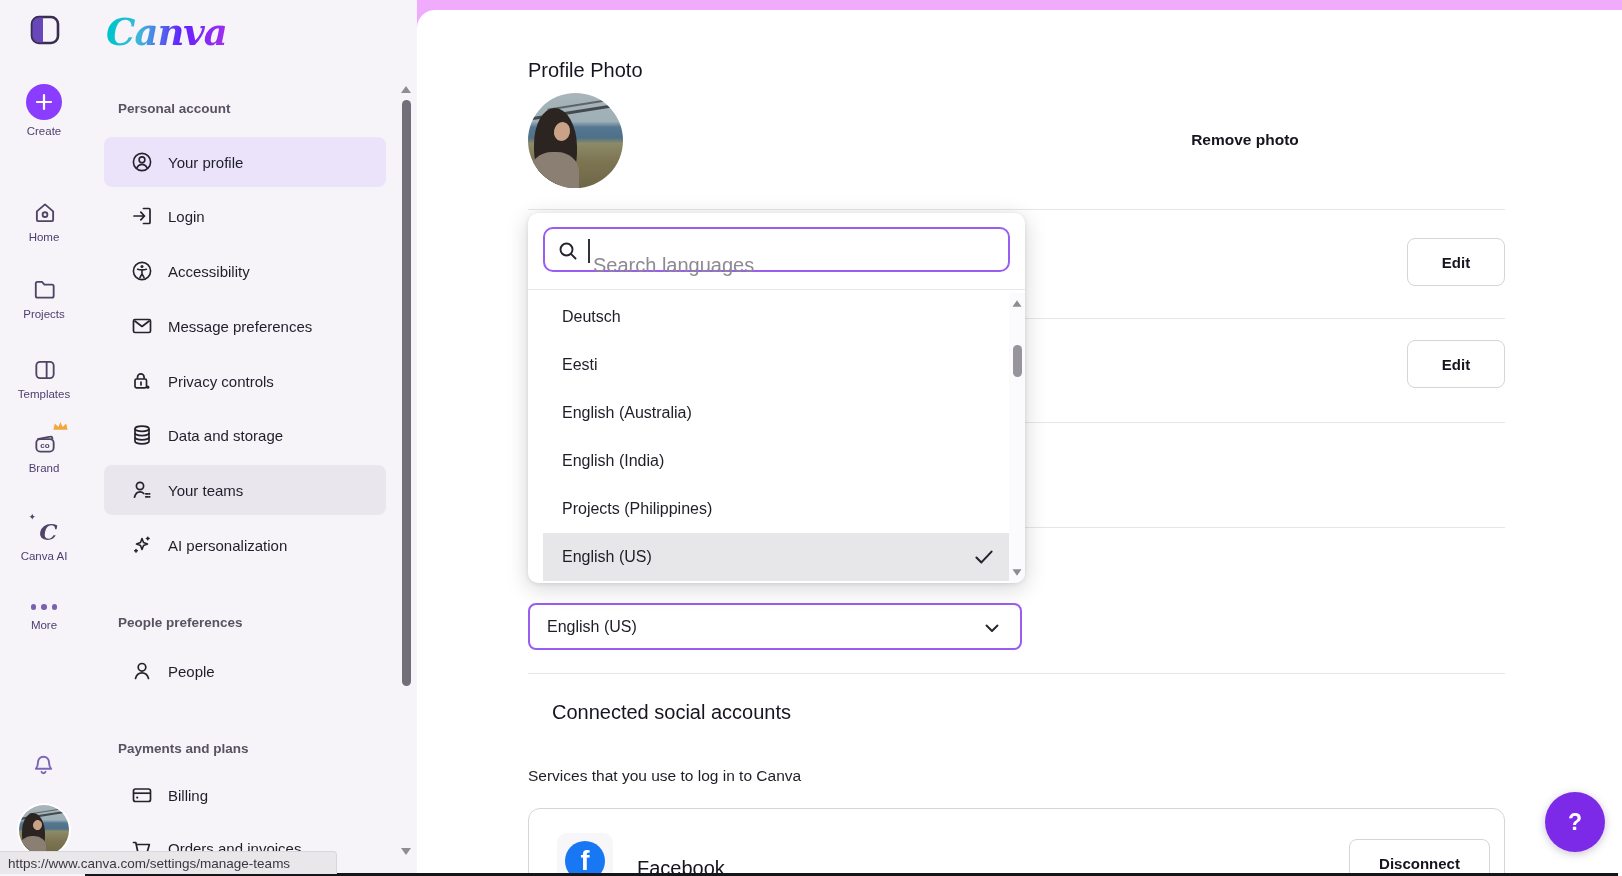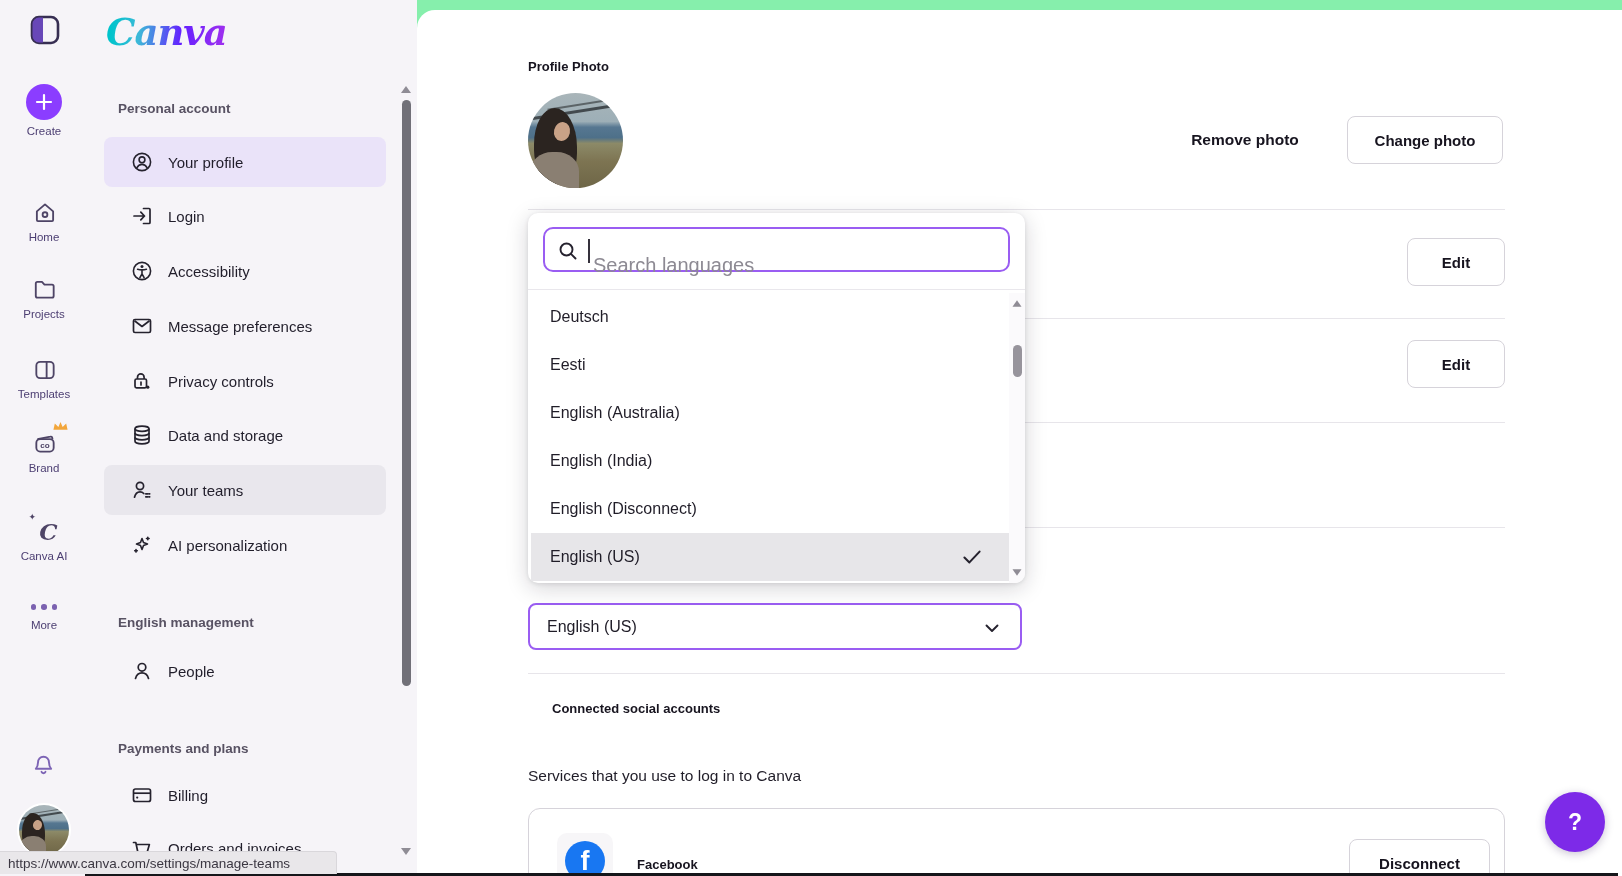--- a/index.html
+++ b/index.html
@@ -1,17 +1,17 @@
 <!DOCTYPE html>
 <html><head>
 <meta charset="utf-8">
 <style>
   html,body{margin:0;padding:0;background:#dcdade;}
   *{box-sizing:border-box;font-family:"Liberation Sans","DejaVu Sans",sans-serif;}
-  .screen{position:relative;width:1622px;height:876px;overflow:hidden;background:#86efac;}
+  .screen{position:relative;width:1622px;height:876px;overflow:hidden;background:#f0abfc;}
 
   
   .side-bg{position:absolute;left:0;top:0;width:417px;height:876px;background:#f6f4f8;}
   .main-card{position:absolute;left:417px;top:10px;width:1205px;height:866px;background:#ffffff;border-top-left-radius:18px;}
 
   
   .toggle{position:absolute;left:30px;top:15px;width:30px;height:30px;cursor:pointer;}
 
   
   .logo{position:absolute;left:106px;top:12px;font-family:"DejaVu Serif",serif;font-style:italic;font-weight:700;
@@ -44,21 +44,21 @@
   .tri-up{width:0;height:0;border-left:5px solid transparent;border-right:5px solid transparent;border-bottom:7px solid #8f8c95;}
   .tri-down{width:0;height:0;border-left:5px solid transparent;border-right:5px solid transparent;border-top:7px solid #8f8c95;}
   .sb-track .tri-up{position:absolute;left:1px;top:2px;}
   .sb-track .tri-down{position:absolute;left:1px;top:764px;}
 
   
   .bell{position:absolute;left:30px;top:752px;}
   .mini-avatar{position:absolute;left:17px;top:803px;width:54px;height:54px;border-radius:50%;overflow:hidden;border:2px solid #fff;z-index:5;}
 
   
-  .h-bold{position:absolute;font-size:13px;font-weight:700;color:#17141f;}
+  .h-bold{position:absolute;font-size:20px;font-weight:400;color:#17141f;}
   .p-text{position:absolute;font-size:15.5px;color:#201d28;}
   .divider{position:absolute;height:1px;background:#e7e5ea;z-index:1;}
 
   .photo-lg{position:absolute;left:528px;top:93px;width:95px;height:95px;border-radius:50%;overflow:hidden;}
 
   
   .photo-art{position:relative;width:100%;height:100%;
      background:linear-gradient(180deg,#a9b5b9 0%,#9dafb7 30%,#567791 36%,#4e7089 47%,#8c8a68 53%,#7d7452 72%,#6e6647 100%);}
   .photo-art .bridge{position:absolute;left:-8%;top:18%;width:120%;height:3.5%;background:#434a4e;transform:rotate(-9deg);}
   .photo-art .bridge2{position:absolute;left:20%;top:9%;width:90%;height:2%;background:#5c6467;transform:rotate(-9deg);}
@@ -72,21 +72,21 @@
 
   
   .panel{position:absolute;left:528px;top:213px;width:497px;height:370px;background:#fff;border-radius:10px;z-index:40;
          box-shadow:0 5px 22px rgba(22,18,32,.18),0 1px 4px rgba(22,18,32,.10);}
   .search-box{position:absolute;left:15px;top:14px;width:467px;height:45px;border:2px solid #9a5df2;border-radius:10px;background:#fff;}
   .search-box input{position:absolute;left:46px;top:18px;width:405px;height:37px;border:none;outline:none;font-size:20px;color:#201d28;background:transparent;}
   .search-box input::placeholder{color:#8d8a93;}
   .search-ic{position:absolute;left:11px;top:10px;}
   .caret{position:absolute;left:43px;top:10px;width:1.5px;height:24px;background:#35313c;}
   .panel-div{position:absolute;left:0;top:76px;width:497px;height:1px;background:#e9e7ec;}
-  .opt{position:absolute;left:3px;width:481px;height:48px;display:flex;align-items:center;cursor:pointer;}
+  .opt{position:absolute;left:15px;width:481px;height:48px;display:flex;align-items:center;cursor:pointer;}
   .opt span{margin-left:19px;font-size:16px;color:#201d28;}
   .opt.sel{background:#e7e6e9;}
   .opt .chk{position:absolute;right:27px;top:11px;}
   .dd-scroll{position:absolute;left:481px;top:80px;width:16px;height:290px;background:#fbfafc;border-bottom-right-radius:10px;}
   .dd-scroll .tri-up{position:absolute;left:3px;top:7px;transform:scale(.9);}
   .dd-scroll .tri-down{position:absolute;left:3px;bottom:7px;transform:scale(.9);}
   .dd-thumb{position:absolute;left:3.5px;top:52px;width:9px;height:32px;border-radius:4.5px;background:#97949c;}
 
   
   .select{position:absolute;left:528px;top:603px;width:494px;height:47px;border:2px solid #9a5df2;border-radius:8px;background:#fff;z-index:10;
@@ -293,21 +293,21 @@
   <div class="menu-row" style="top:520px">
     <span class="mi">
       <svg width="24" height="24" viewBox="0 0 24 24" fill="none" stroke="#25222e" stroke-width="1.6" stroke-linejoin="round" stroke-linecap="round">
         <path d="M12 5.5l1.5 4 4 1.5-4 1.5-1.5 4-1.5-4-4-1.5 4-1.5z"></path>
         <path d="M17.8 4.2v2.6M16.5 5.5h2.6M6 16.5v2.6M4.7 17.8h2.6"></path>
       </svg>
       </span>
     <span class="ml">AI personalization</span>
   </div>
 
-  <div class="section-title" style="top:615px">English management</div>
+  <div class="section-title" style="top:615px">People preferences</div>
 
   <div class="menu-row" style="top:646px">
     <span class="mi">
       <svg width="24" height="24" viewBox="0 0 24 24" fill="none" stroke="#25222e" stroke-width="1.7" stroke-linecap="round">
         <circle cx="12" cy="8.3" r="3.8"></circle>
           <path d="M5.5 19.5c1-3.8 3.4-5.7 6.5-5.7s5.5 1.9 6.5 5.7"></path>
       </svg>
       </span>
     <span class="ml">People</span>
   </div>
@@ -348,21 +348,20 @@
     <div class="photo-art">
         <div class="bridge2"></div>
         <div class="bridge"></div>
         <div class="hair"></div>
         <div class="face"></div>
         <div class="coat"></div>
       </div>
   </div>
 
   <div class="btn-text" style="left:1183px;top:118px;width:124px;height:44px">Remove photo</div>
-  <div class="btn" style="left:1347px;top:116px;width:156px;height:48px">Change photo</div>
 
   <div class="divider" style="left:528px;top:209px;width:977px"></div>
   <div class="divider" style="left:528px;top:318px;width:977px"></div>
   <div class="divider" style="left:528px;top:422px;width:977px"></div>
   <div class="divider" style="left:528px;top:527px;width:977px"></div>
 
   <div class="btn" style="left:1407px;top:238px;width:98px;height:48px">Edit</div>
   <div class="btn" style="left:1407px;top:340px;width:98px;height:48px">Edit</div>
 
   <div class="panel">
@@ -384,21 +383,21 @@
     <div class="opt" style="top:128px">
         <span>Eesti</span>
       </div>
     <div class="opt" style="top:176px">
         <span>English (Australia)</span>
       </div>
     <div class="opt" style="top:224px">
         <span>English (India)</span>
       </div>
     <div class="opt" style="top:272px">
-        <span>English (Disconnect)</span>
+        <span>Projects (Philippines)</span>
       </div>
     <div class="opt sel" style="top:320px">
       <span>English (US)</span>
       <span class="chk">
         <svg width="26" height="26" viewBox="0 0 24 24" fill="none" stroke="#25222e" stroke-width="1.9" stroke-linecap="round" stroke-linejoin="round">
           <path d="m5 12.5 4.6 4.5L19 7"></path>
         </svg>
         </span>
     </div>
 

